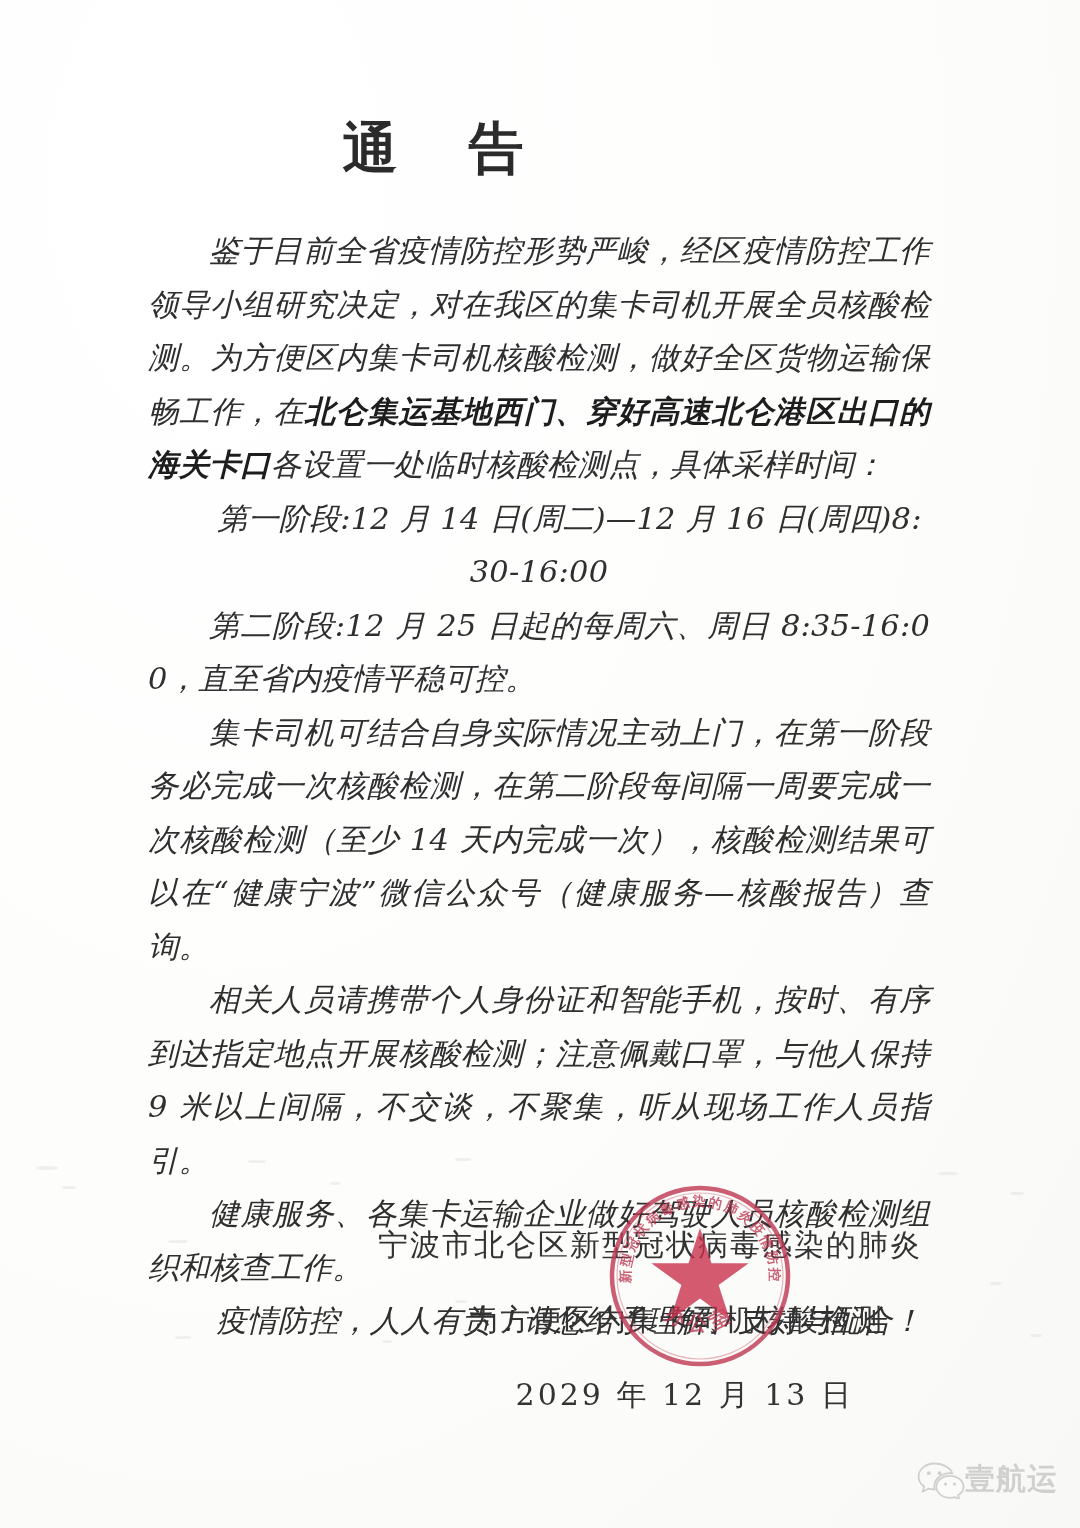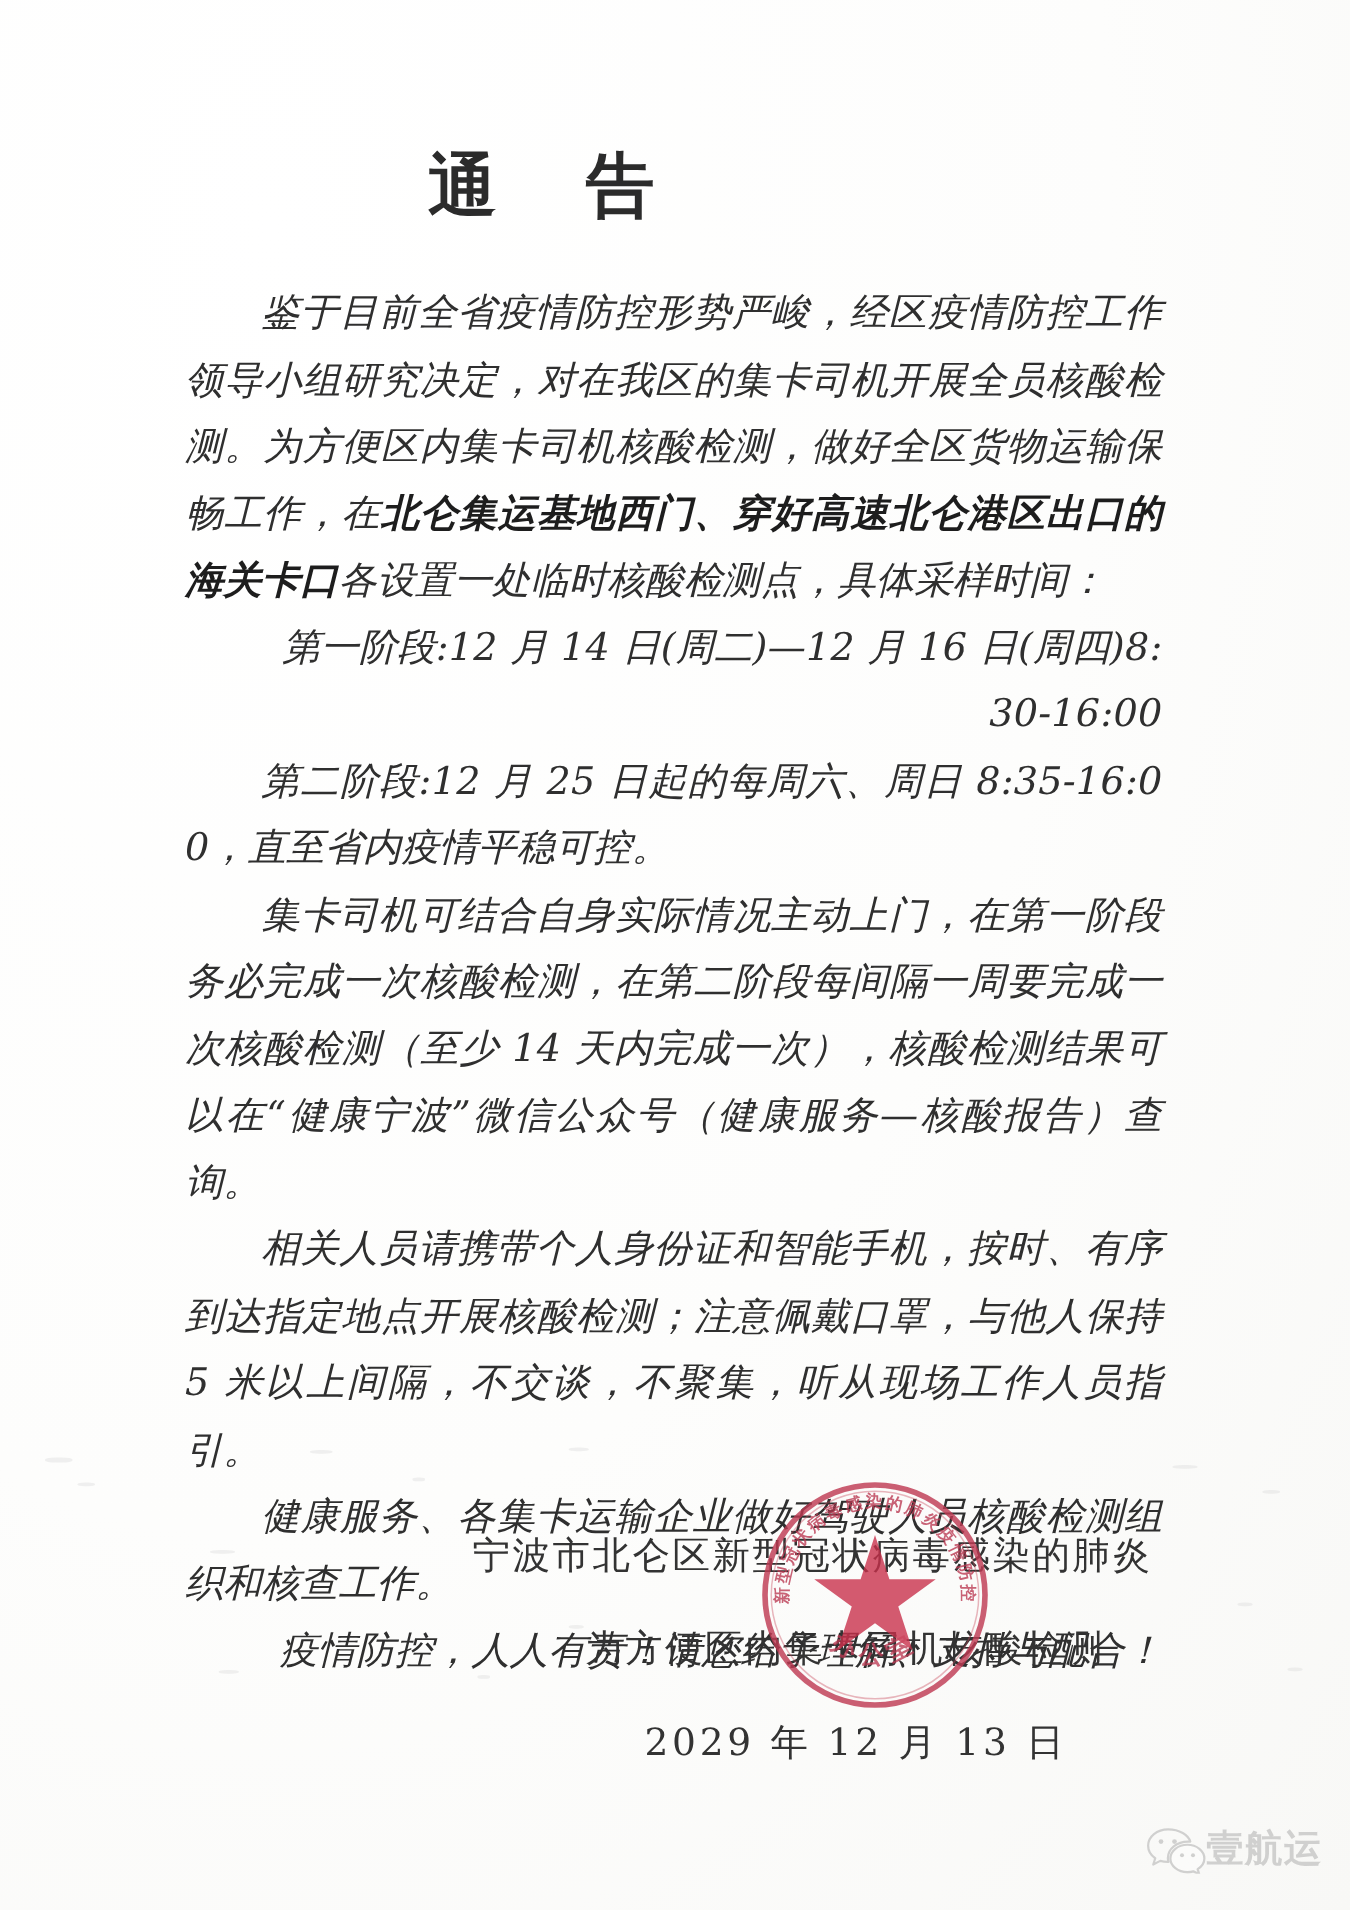--- a/index.html
+++ b/index.html
@@ -63,21 +63,21 @@
     font-size: 30.5px;
     line-height: 53.5px;
     color: #2f2f2f;
     text-align: justify;
     text-justify: inter-ideograph;
     text-indent: 2em;
     margin: 0 0 0 0;
     letter-spacing: .2px;
     word-break: break-all;
   }
-  .para.tight { text-align: right; }
+  .para.tight { text-align: center; }
   .para b {
     font-weight: 700;
     color: #1d1d1d;
   }
 
   
   #sign-block {
     position: absolute;
     top: 1196px;
     left: 148px;
@@ -144,21 +144,21 @@
 
   <div id="title-block">
     <span id="doc-title">通 告</span>
   </div>
 
   <div id="body-block">
     <p class="para"><span>鉴于目前全省疫情防控形势严峻，经区疫情防控工作领导小组研究决定，对在我区的集卡司机开展全员核酸检测。为方便区内集卡司机核酸检测，做好全区货物运输保畅工作，在</span><b>北仑集运基地西门、穿好高速北仑港区出口的海关卡口</b><span>各设置一处临时核酸检测点，具体采样时间：</span></p>
     <p class="para tight"><span>第一阶段:12 月 14 日(周二)—12 月 16 日(周四)8:30-16:00</span></p>
     <p class="para"><span>第二阶段:12 月 25 日起的每周六、周日 8:35-16:00，直至省内疫情平稳可控。</span></p>
     <p class="para"><span>集卡司机可结合自身实际情况主动上门，在第一阶段务必完成一次核酸检测，在第二阶段每间隔一周要完成一次核酸检测（至少 14 天内完成一次），核酸检测结果可以在“健康宁波”微信公众号（健康服务—核酸报告）查询。</span></p>
-    <p class="para"><span>相关人员请携带个人身份证和智能手机，按时、有序到达指定地点开展核酸检测；注意佩戴口罩，与他人保持 5 米以上间隔，不交谈，不聚集，听从现场工作人员指引。</span></p>
+    <p class="para"><span>相关人员请携带个人身份证和智能手机，按时、有序到达指定地点开展核酸检测；注意佩戴口罩，与他人保持 9 米以上间隔，不交谈，不聚集，听从现场工作人员指引。</span></p>
     <p class="para"><span>健康服务、各集卡运输企业做好驾驶人员核酸检测组织和核查工作。</span></p>
     <p class="para tight"><span>疫情防控，人人有责！请您给予理解、支持与配合！</span></p>
   </div>
 
   <div id="sign-block">
     <span class="sign-line l1">宁波市北仑区新型冠状病毒感染的肺炎</span>
     <span class="sign-line l2">为方便区内集卡司机核酸检测</span>
     <span class="sign-line l3">2029 年 12 月 13 日</span>
   </div>
 

